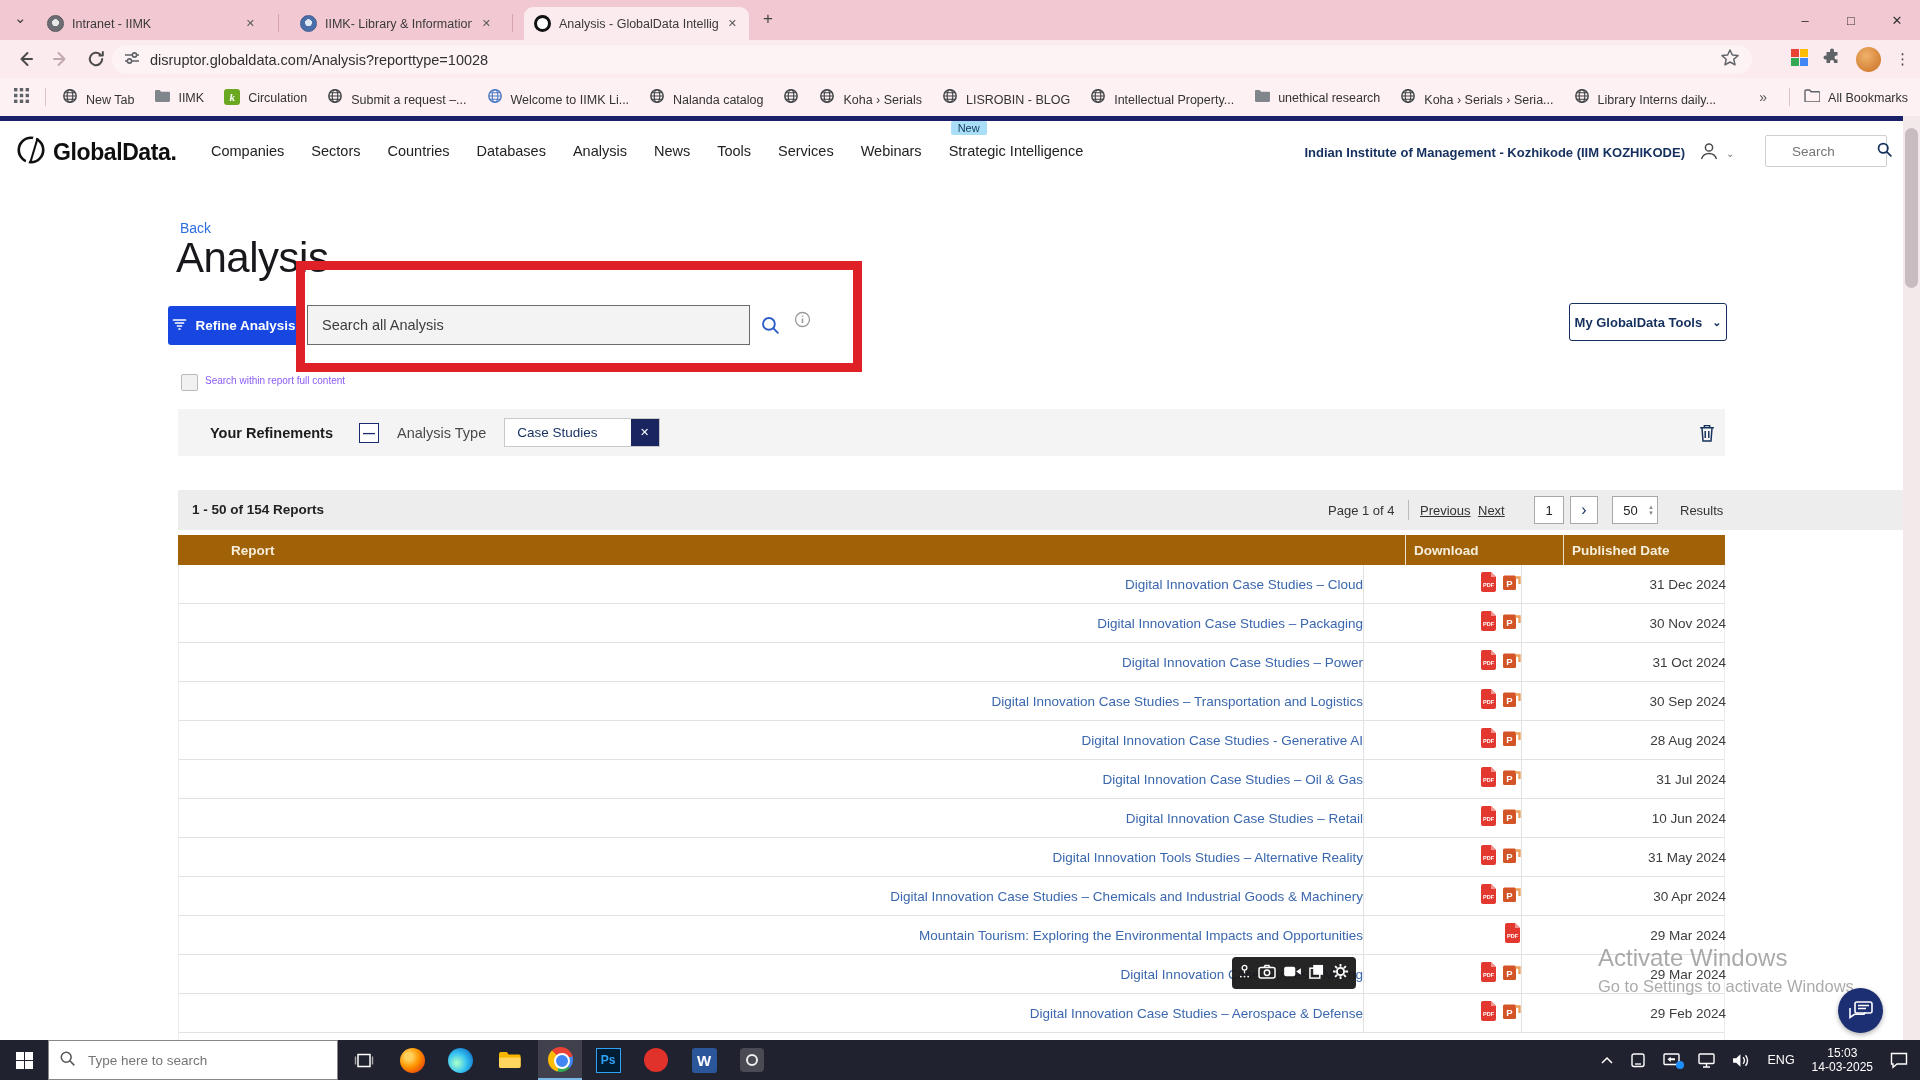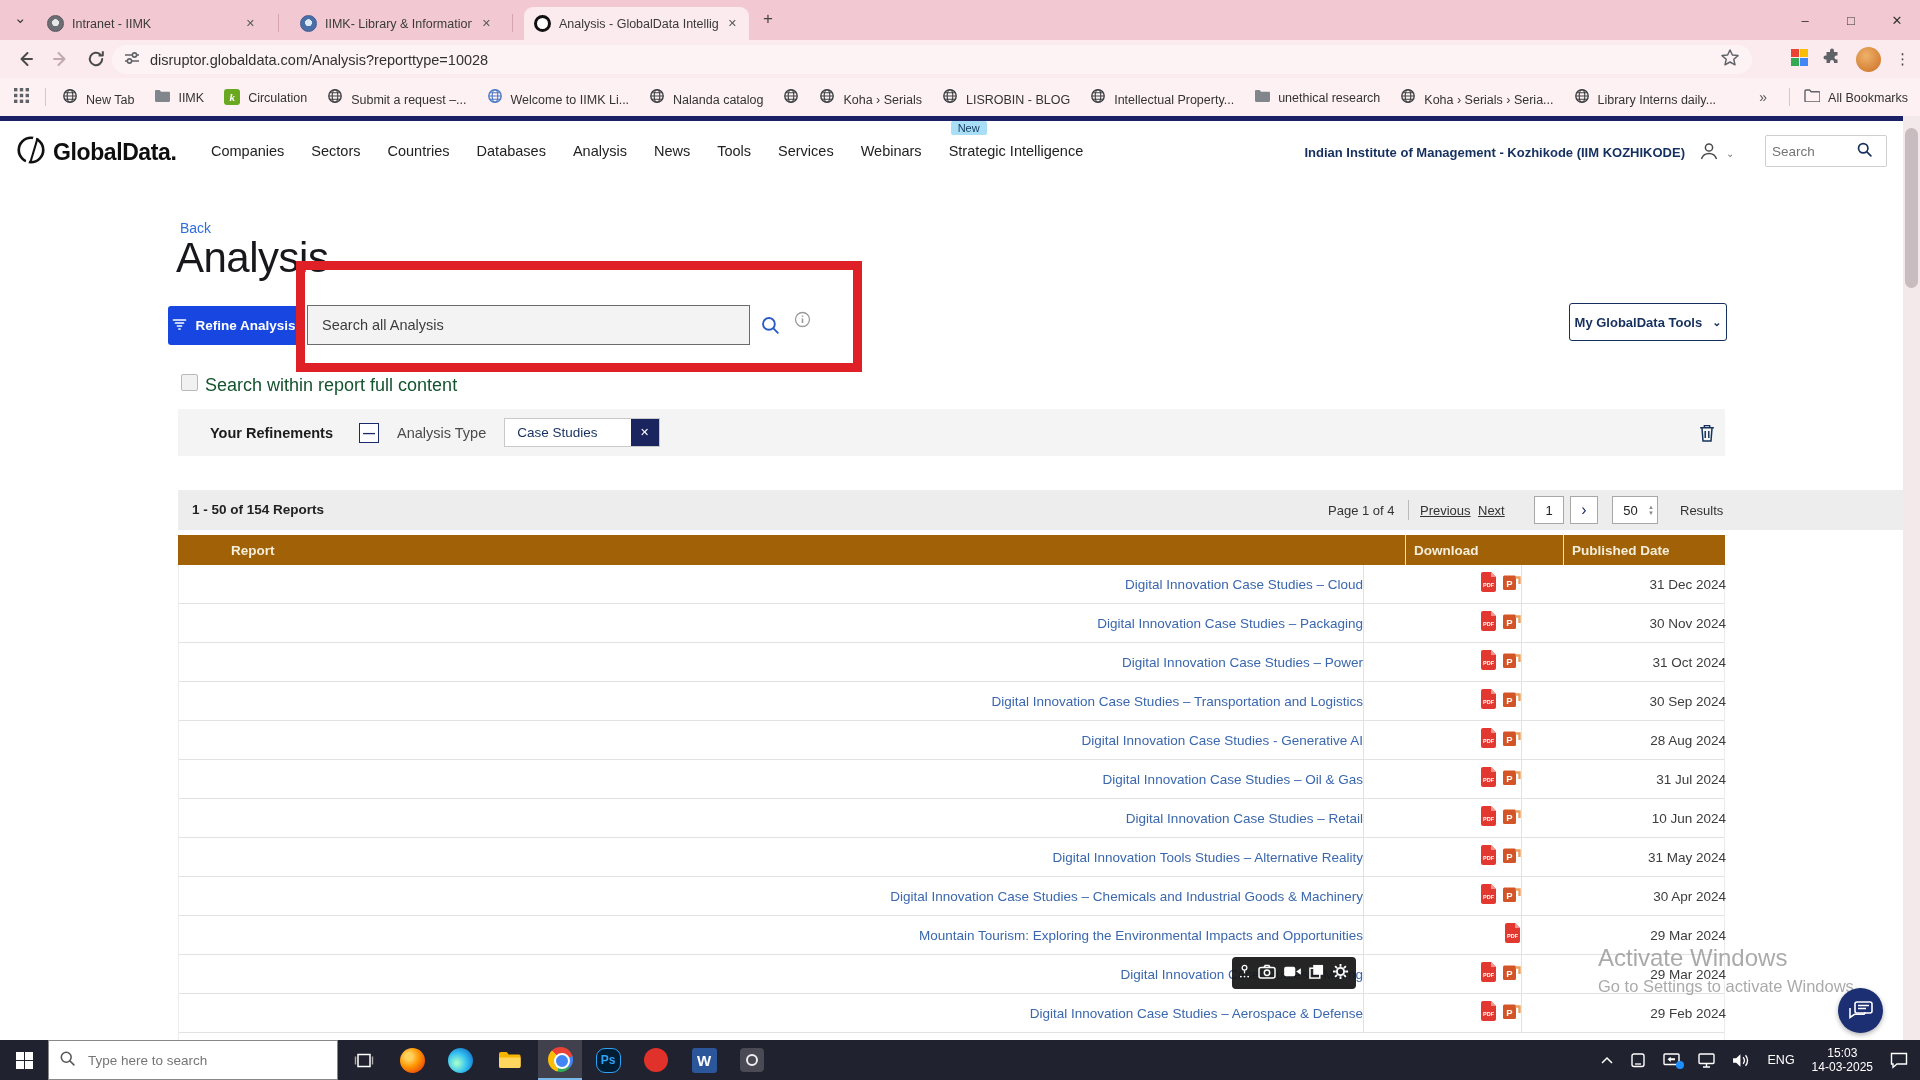--- a/index.html
+++ b/index.html
@@ -43,38 +43,38 @@
   .topline{position:absolute;left:0;top:116px;width:1903px;height:5px;background:#1b2167;}
   .siteheader{position:absolute;left:0;top:121px;width:1903px;height:60px;background:#fff;}
   .gd-logo{position:absolute;left:15px;top:134px;display:flex;align-items:center;gap:6px;}
   .gd-logo .lg{font-size:23px;font-weight:bold;color:#0e0e0e;letter-spacing:-.4px;}
   .mainnav{position:absolute;left:211px;top:121px;height:60px;display:flex;align-items:center;gap:27px;}
   .mainnav span.nvi{font-size:14.5px;color:#222;white-space:nowrap;}
   .nav-strategic{position:relative;font-size:14.5px;color:#222;white-space:nowrap;}
   .new-badge{position:absolute;left:2px;top:-22px;background:#a9def7;color:#12395f;font-size:11px;padding:1px 7px;border-radius:2px;}
   .account{position:absolute;right:235px;top:145px;font-size:13px;font-weight:bold;color:#15305e;white-space:nowrap;}
   .person-wrap{position:absolute;left:1698px;top:140px;display:flex;align-items:center;gap:6px;color:#777;}
-  .hsearch{position:absolute;left:1765px;top:135px;width:122px;height:32px;border:1px solid #cfcfcf;border-radius:2px;background:#fff;display:flex;align-items:center;padding:0 4px;}
+  .hsearch{position:absolute;left:1765px;top:135px;width:122px;height:32px;border:1px solid #cfcfcf;border-radius:2px;background:#fff;display:flex;align-items:center;padding:0 24px;}
   .hsearch input{border:none;outline:none;width:86px;font-size:13.5px;color:#333;background:transparent;font-family:"Liberation Sans",sans-serif;}
 
   .backlink{position:absolute;left:180px;top:220px;font-size:14px;color:#2e6de0;}
   .pagetitle{position:absolute;left:176px;top:234px;font-size:42px;font-weight:500;color:#17171c;letter-spacing:-.5px;}
 
   .redrect{position:absolute;left:296px;top:261px;width:566px;height:111px;border:9px solid #df2127;z-index:5;}
 
   .refinebtn{position:absolute;left:168px;top:306px;width:132px;height:39px;background:#1747e0;border-radius:3px;color:#fff;font-size:13.5px;font-weight:bold;display:flex;align-items:center;justify-content:center;gap:8px;}
   .mainsearch{position:absolute;left:307px;top:305px;width:443px;height:40px;background:#f3f3f3;border:1px solid #6b6b6b;font-size:14.5px;color:#333;padding:0 14px;outline:none;font-family:"Liberation Sans",sans-serif;}
   .mainsearch::placeholder{color:#3c3c3c;opacity:1;}
   .magbtn{position:absolute;left:760px;top:315px;}
   .infoicn{position:absolute;left:794px;top:311px;}
   .toolsbtn{position:absolute;left:1569px;top:303px;width:158px;height:38px;background:#fff;border:1px solid #15305e;border-radius:3px;color:#15305e;font-size:13px;font-weight:bold;display:flex;align-items:center;justify-content:center;gap:10px;}
   .toolsbtn .car{font-size:11px;}
 
   .fc-check{position:absolute;left:181px;top:374px;width:17px;height:17px;background:#f1f1f1;border:1px solid #b9b9b9;border-radius:2px;}
-  .fc-label{position:absolute;left:205px;top:375px;font-size:18px;color:#14532d;}
+  .fc-label{position:absolute;left:205px;top:375px;font-size:10px;color:#8b5cf6;}
 
   .refinebar{position:absolute;left:178px;top:409px;width:1547px;height:47px;background:#f4f4f4;display:flex;align-items:center;}
   .refinebar .yr{margin-left:32px;font-size:14.5px;font-weight:bold;color:#1c1c1c;}
   .collapsebox{margin-left:26px;width:20px;height:20px;background:#fff;border:1.5px solid #1a2a6c;color:#1a2a6c;font-size:12px;font-weight:bold;display:flex;align-items:center;justify-content:center;line-height:1;}
   .ftname{margin-left:18px;font-size:14.5px;color:#4a4a4a;}
   .chip{margin-left:18px;height:29px;display:flex;align-items:stretch;border:1px solid #c9c9c9;background:#fff;gap:21px;}
   .chip .clabel{display:flex;align-items:center;padding:0 12px;font-size:13.5px;color:#15305e;}
   .chip .cx{width:28px;background:#1a2560;color:#fff;font-size:11px;display:flex;align-items:center;justify-content:center;}
   .trash{position:absolute;left:1698px;top:423px;}
 
@@ -118,21 +118,21 @@
   .startbtn{position:absolute;left:0;top:0;width:48px;height:40px;display:flex;align-items:center;justify-content:center;}
   .tsearch{position:absolute;left:48px;top:0;width:290px;height:40px;background:#fff;display:flex;align-items:center;gap:10px;padding:0 10px;border:1px solid #888;}
   .tsearch input{border:none;outline:none;font-size:13.5px;color:#5f5f5f;width:230px;background:transparent;font-family:"Liberation Sans",sans-serif;}
   .tbicon{position:absolute;top:0;width:44px;height:40px;display:flex;align-items:center;justify-content:center;}
   .tb-circle{width:25px;height:25px;border-radius:50%;}
   .ff{background:radial-gradient(circle at 35% 35%,#ffd25e 15%,#ff9500 45%,#e3350d 90%);}
   .edge{background:radial-gradient(circle at 35% 60%,#9ffccd 5%,#35c1f1 45%,#0b64c0 90%);}
   .chromeic{background:conic-gradient(from -45deg,#ea4335 0 120deg,#4285f4 0 180deg,#34a853 0 240deg,#fbbc05 0 360deg);position:relative;}
   .chromeic::after{content:"";position:absolute;left:6.5px;top:6.5px;width:12px;height:12px;border-radius:50%;background:#4285f4;border:2px solid #fff;}
   .tbactive{background:rgba(255,255,255,.14);border-bottom:2.5px solid #79b8e8;}
-  .tb-ps{width:25px;height:25px;background:#001d34;border:1.5px solid #2fa3f7;border-radius:9px;color:#2fa3f7;font-size:12px;font-weight:bold;display:flex;align-items:center;justify-content:center;}
+  .tb-ps{width:25px;height:25px;background:#001d34;border:1.5px solid #2fa3f7;border-radius:0;color:#2fa3f7;font-size:12px;font-weight:bold;display:flex;align-items:center;justify-content:center;}
   .tb-rec{width:24px;height:24px;border-radius:50%;background:#e0312b;}
   .tb-word{width:25px;height:25px;background:#2b579a;border-radius:3px;color:#fff;font-size:15px;font-weight:bold;display:flex;align-items:center;justify-content:center;}
   .tb-cap{width:24px;height:24px;background:#4a4a55;border-radius:4px;display:flex;align-items:center;justify-content:center;}
   .tb-cap i{width:12px;height:12px;border:2px solid #eee;border-radius:50%;display:block;}
   .tray{position:absolute;right:0;top:0;height:40px;display:flex;align-items:center;gap:17px;padding-right:12px;color:#fff;}
   .trayic{position:relative;display:flex;align-items:center;}
   .bluedot{position:absolute;right:-3px;bottom:-2px;width:8px;height:8px;border-radius:50%;background:#1e8fff;}
   .eng{font-size:12.5px;color:#fff;}
   .clock{text-align:center;font-size:12px;color:#fff;line-height:14px;}
 </style>

